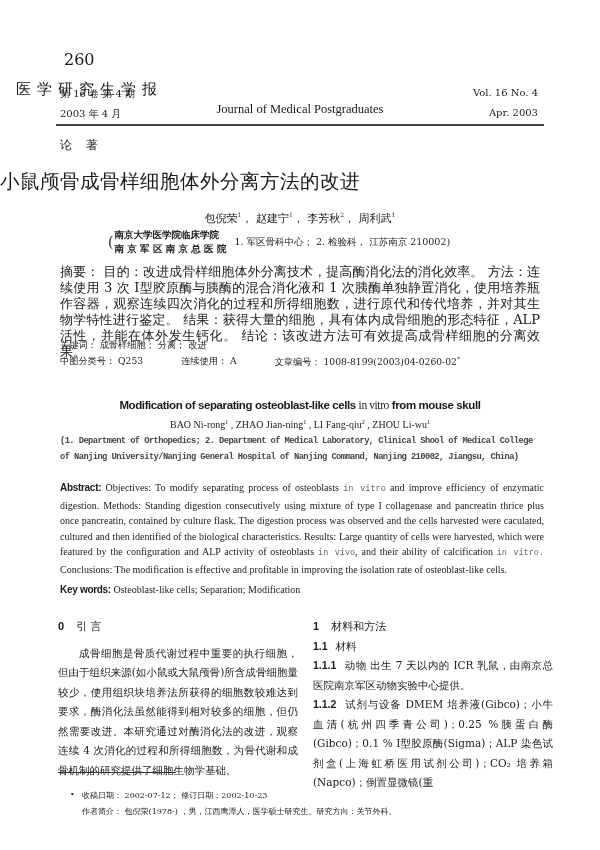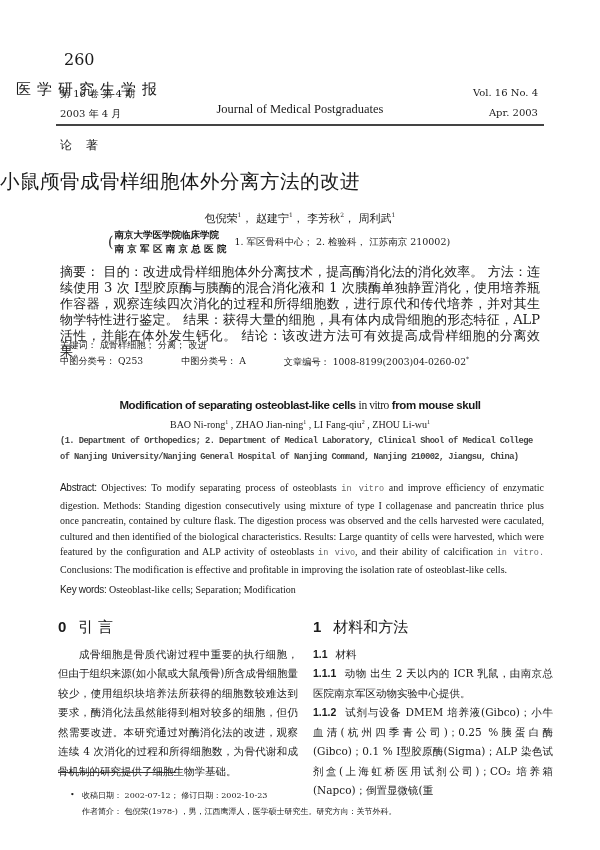--- a/index.html
+++ b/index.html
@@ -26,27 +26,27 @@
   .abstract-cn { left: 60px; width: 480px; top: 264px; font-size: 13px; line-height: 16px; text-align: justify; }
   .kw-cn { left: 60px; top: 339px; font-size: 9.2px; }
   .cls-cn { left: 60px; top: 355px; font-size: 9.2px; display: flex; gap: 0; }
   .cls-cn span.g { margin-right: 38px; text-align: right; }
   .title-en { left: 0; right: 0; top: 387px; text-align: center; font-size: 11.5px; font-family: "Liberation Sans", sans-serif; font-weight: bold; letter-spacing: -0.4px; margin-top: 12px; }
   .title-en .it { font-family: "Liberation Serif", serif; font-weight: normal; font-style: normal; }
   .authors-en { left: 0; right: 0; top: 419px; text-align: center; font-size: 10px; font-family: "Liberation Serif", serif; }
   .authors-en sup { font-size: 6px; }
   .affil-en { left: 60px; width: 486px; top: 433px; font-size: 8.8px; line-height: 16px; font-family: "Liberation Mono", monospace; color: #444; letter-spacing: -0.6px; font-weight: bold; }
   .abstract-en { left: 60px; width: 484px; top: 480px; font-size: 10px; line-height: 15.6px; font-family: "Liberation Serif", serif; text-align: justify; }
-  .lbl { font-family: "Liberation Sans", sans-serif; font-weight: normal; letter-spacing: -0.3px; }
+  .lbl { font-family: "Liberation Sans", sans-serif; font-weight: bold; letter-spacing: -0.3px; }
   .ital { font-family: "Liberation Mono", monospace; color: #666; font-size: 8.5px; }
   .kw-en { left: 60px; top: 584px; font-size: 10px; font-family: "Liberation Serif", serif; }
   .col { position: absolute; width: 240px; font-size: 10.5px; line-height: 19.5px; }
   .col-left { left: 58px; top: 617px; }
   .col-right { left: 313px; top: 617px; }
-  .sec-head { font-size: 15px; }
+  .sec-head { font-size: 11px; }
   .sec-head b { font-family: "Liberation Sans", sans-serif; margin-right: 12px; }
   .para { text-indent: 2em; text-align: justify; margin-top: 7px; }
   .sub b { font-family: "Liberation Sans", sans-serif; margin-right: 8px; }
   .hr-foot { left: 58px; top: 772px; width: 118px; height: 1px; background: #333; }
   .foot { left: 82px; font-size: 8px; }
   .foot-bullet { left: 70px; top: 790px; font-size: 8px; }
 </style>
 </head>
 <body>
 
@@ -77,21 +77,21 @@
     <span>南京大学医学院临床学院</span>
     <span>南 京 军 区 南 京 总 医 院</span>
   </span>
   <span class="rest">1. 军区骨科中心； 2. 检验科， 江苏南京 210002)</span>
 </div>
 
 <div class="abs abstract-cn">摘要：  目的：改进成骨样细胞体外分离技术，提高酶消化法的消化效率。   方法：连续使用 3 次 Ⅰ型胶原酶与胰酶的混合消化液和 1 次胰酶单独静置消化，使用培养瓶作容器，观察连续四次消化的过程和所得细胞数，进行原代和传代培养，并对其生物学特性进行鉴定。   结果：获得大量的细胞，具有体内成骨细胞的形态特征，ALP 活性，并能在体外发生钙化。   结论：该改进方法可有效提高成骨样细胞的分离效果。</div>
 <div class="abs kw-cn">关键词：  成骨样细胞；  分离；  改进</div>
 <div class="abs cls-cn">
   <span class="g">中图分类号：  Q253</span>
-  <span class="g">中图分类号：  A</span>
+  <span class="g">连续使用：  A</span>
   <span><span>文章编号：  1008-8199(2003)04-0260-02</span><sup style="font-size:6px">*</sup></span>
 </div>
 
 <div class="abs title-en">
   <span>Modification of separating osteoblast-like cells </span><span class="it">in vitro</span><span> from mouse skull</span>
 </div>
 
 <div class="abs authors-en">
   <span>BAO Ni-rong</span><sup>1</sup> ,
   <span>ZHAO Jian-ning</span><sup>1</sup> ,
@@ -109,21 +109,21 @@
   <span class="lbl">Key words:</span><span>  Osteoblast-like cells;   Separation;   Modification</span>
 </div>
 
 <div class="col col-left">
   <div class="sec-head"><b>0</b><span>引    言</span></div>
   <div class="para">成骨细胞是骨质代谢过程中重要的执行细胞，但由于组织来源(如小鼠或大鼠颅骨)所含成骨细胞量较少，使用组织块培养法所获得的细胞数较难达到要求，酶消化法虽然能得到相对较多的细胞，但仍然需要改进。本研究通过对酶消化法的改进，观察连续 4 次消化的过程和所得细胞数，为骨代谢和成骨机制的研究提供了细胞生物学基础。</div>
 </div>
 
 <div class="col col-right">
   <div class="sec-head"><b>1</b><span>材料和方法</span></div>
-  <div class="sub" style="margin-top:7px"><b>1.1</b><span>材料</span></div>
-  <div class="sub" style="text-align:justify"><b>1.1.1</b><span>动物   出生 2 天以内的 ICR 乳鼠，由南京总医院南京军区动物实验中心提供。</span></div>
+  <div class="sub" style=""><b>1.1</b><span>材料</span></div>
+  <div class="sub" style="text-align:justify"><b>1.1.1</b><span>动物   出生 7 天以内的 ICR 乳鼠，由南京总医院南京军区动物实验中心提供。</span></div>
   <div class="sub" style="text-align:justify"><b>1.1.2</b><span>试剂与设备   DMEM 培养液(Gibco)；小牛血清(杭州四季青公司)；0.25 %胰蛋白酶(Gibco)；0.1 % Ⅰ型胶原酶(Sigma)；ALP 染色试剂盒(上海虹桥医用试剂公司)；CO₂ 培养箱(Napco)；倒置显微镜(重</span></div>
 </div>
 
 <div class="abs hr-foot"></div>
 <div class="abs foot-bullet">•</div>
 <div class="abs foot" style="top:790px">收稿日期：  2002-07-12；  修订日期：2002-10-23</div>
 <div class="abs foot" style="top:806px">作者简介：  包倪荣(1978-) ，男，江西鹰潭人，医学硕士研究生。研究方向：关节外科。</div>
 
 </body></html>

